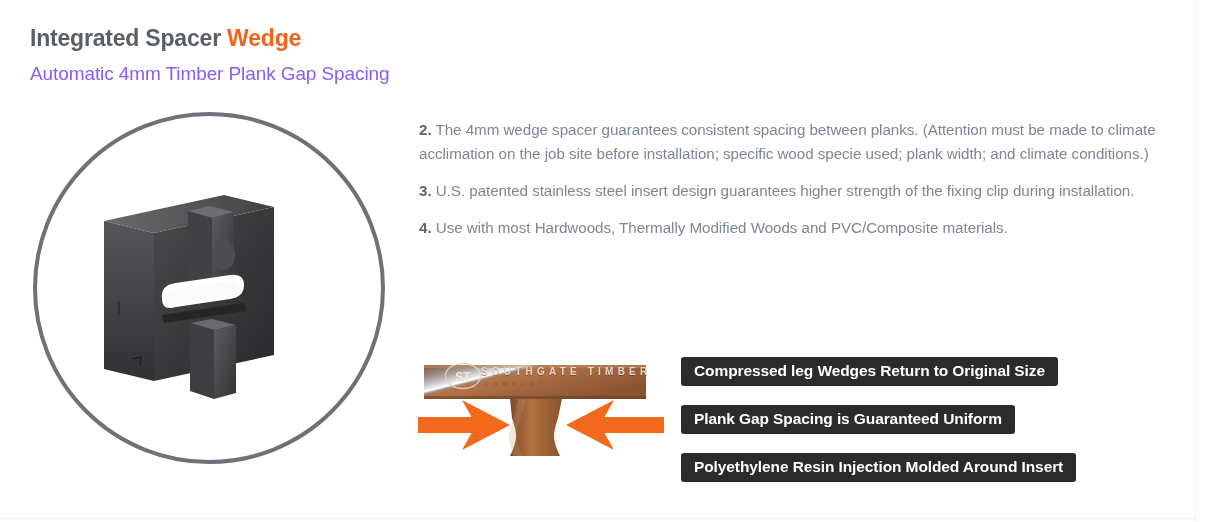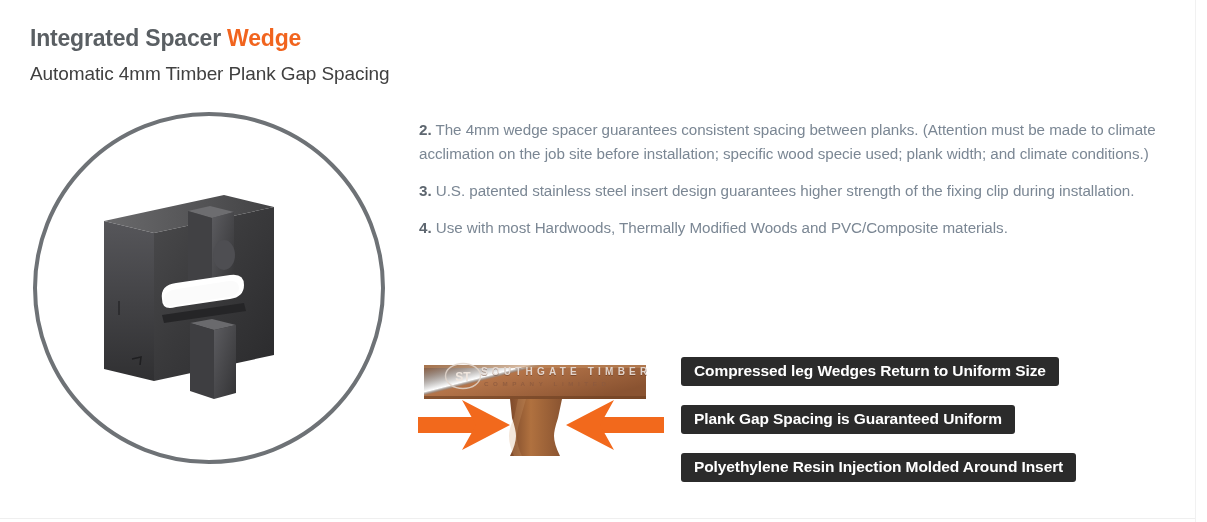--- a/index.html
+++ b/index.html
@@ -43,21 +43,21 @@
     letter-spacing: -0.2px;
     color: #5a5f63;
     white-space: nowrap;
   }
   .heading .accent { color: #f1641e; }
 
   .subheading {
     position: absolute;
     left: 30px; top: 63px;
     font-size: 19px;
-    color: #404040;
+    color: #8b5cf6;
     letter-spacing: -0.1px;
     white-space: nowrap;
   }
 
   
   .product-circle {
     position: absolute;
     left: 33px; top: 112px;
     width: 352px; height: 352px;
     border-radius: 50%;
@@ -260,18 +260,18 @@
 
     <svg style="position:absolute;left:26px;top:5px;" width="38" height="30" viewBox="0 0 38 30">
       <ellipse cx="19" cy="15" rx="17.5" ry="12.5" fill="none" stroke="#e2d6cd" stroke-width="1.4" opacity="0.85"></ellipse>
       <text x="19" y="20" text-anchor="middle" font-family="Liberation Sans, sans-serif" font-size="12" font-weight="bold" fill="#f0e6de">ST</text>
     </svg>
     <div class="logo-text">SOUTHGATE TIMBER</div>
     <div class="logo-subtext">COMPANY LIMITED</div>
   </div>
 
   <div class="badges">
-    <div class="badge">Compressed leg Wedges Return to Uniform Size</div>
+    <div class="badge">Compressed leg Wedges Return to Original Size</div>
     <div class="badge">Plank Gap Spacing is Guaranteed Uniform</div>
     <div class="badge">Polyethylene Resin Injection Molded Around Insert</div>
   </div>
 
 </div>
 
 </body></html>

